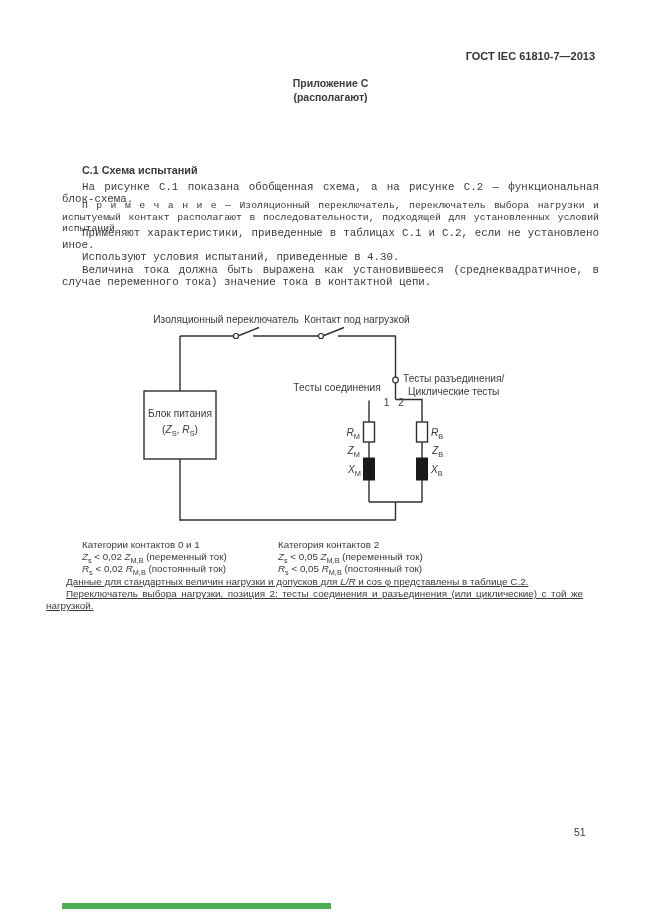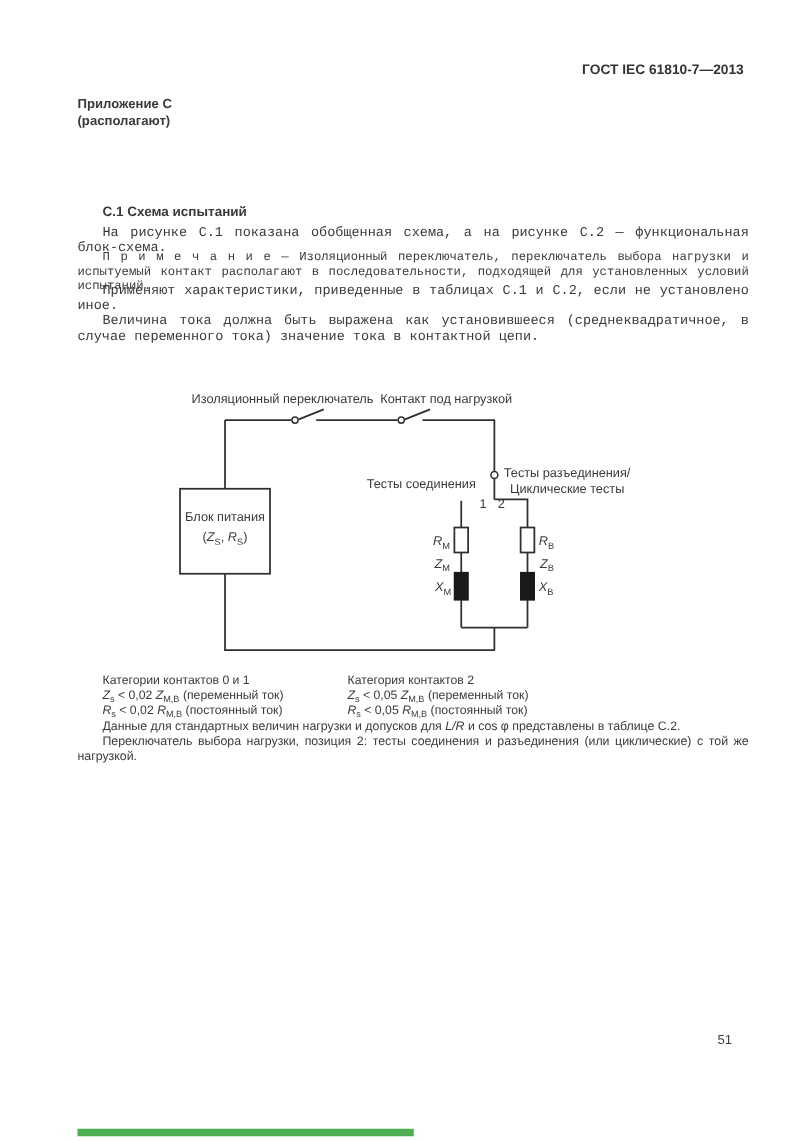--- a/index.html
+++ b/index.html
@@ -1,30 +1,30 @@
 <!DOCTYPE html>
 <html><head>
 <meta charset="utf-8">
 <style>
   html,body{margin:0;padding:0;background:#ffffff;}
   .page{position:relative;width:646px;height:913px;background:#ffffff;overflow:hidden;
         font-family:"Liberation Sans",sans-serif;color:#3a3a3a;}
   .abs{position:absolute;}
   .std-header{top:50px;right:51px;font-size:11px;font-weight:bold;color:#333;}
-  .appendix{top:76px;left:62px;width:537px;font-size:10.5px;
+  .appendix{top:76px;left:62px;width:537px;text-align:center;font-size:10.5px;
             font-weight:bold;line-height:14px;}
   .doc-title{top:139px;left:0;width:640px;text-align:center;font-size:11.6px;font-weight:bold;}
   .sec-heading{top:164px;left:82px;font-size:10.8px;font-weight:bold;}
   .tb{left:62px;width:537px;}
   .tb p{margin:0;text-indent:20px;text-align:justify;font-size:10.8px;line-height:12.2px;font-family:Liberation Mono, monospace;}
   .tb.note p{font-size:9.8px;line-height:11.5px;}
   .p1{top:181px;} .note{top:200px;} .pblock{top:227px;}
   .cat{top:539px;font-size:9.8px;line-height:12px;}
   .cat div{white-space:nowrap;}
-  .ann{top:576px;left:62px;width:537px;}
+  .ann{top:576px;left:46px;width:537px;text-decoration:underline;}
   .ann p{margin:0;text-indent:20px;text-align:justify;font-size:9.9px;line-height:12px;}
   .caption{top:668px;left:62px;width:537px;text-align:center;font-size:10px;}
   .page-num{top:826px;left:574px;font-size:10.5px;}
   .green-bar{top:903px;left:62px;width:269px;height:6px;}
   sub{font-size:7.3px;line-height:0;}
   .it{font-style:italic;}
   svg{position:absolute;left:100px;top:305px;}
   .wire{stroke:#2f2f2f;stroke-width:1.4;fill:none;}
   .comp{stroke:#2f2f2f;stroke-width:1.4;fill:#ffffff;}
   .comp-dark{stroke:#1a1a1a;stroke-width:1;fill:#1a1a1a;}
@@ -50,20 +50,21 @@
   <div class="abs tb p1">
     <p>На рисунке С.1 показана обобщенная схема, а на рисунке С.2 — функциональная блок-схема.</p>
   </div>
 
   <div class="abs tb note">
     <p>П р и м е ч а н и е — Изоляционный переключатель, переключатель выбора нагрузки и испытуемый контакт располагают в последовательности, подходящей для установленных условий испытаний.</p>
   </div>
 
   <div class="abs tb pblock">
     <p>Применяют характеристики, приведенные в таблицах С.1 и С.2, если не установлено иное.</p>
+    <p>Используют условия испытаний, приведенные в 4.30.</p>
     <p>Величина тока должна быть выражена как установившееся (среднеквадратичное, в случае переменного тока) значение тока в контактной цепи.</p>
   </div>
 
   <svg width="460" height="225" viewBox="0 0 460 225">
 
     <text class="svgt" x="126" y="17.5" text-anchor="middle">Изоляционный переключатель</text>
     <text class="svgt" x="257" y="17.5" text-anchor="middle">Контакт под нагрузкой</text>
 
     <g>
       <line class="wire" x1="80" y1="31" x2="133" y2="31"></line>

